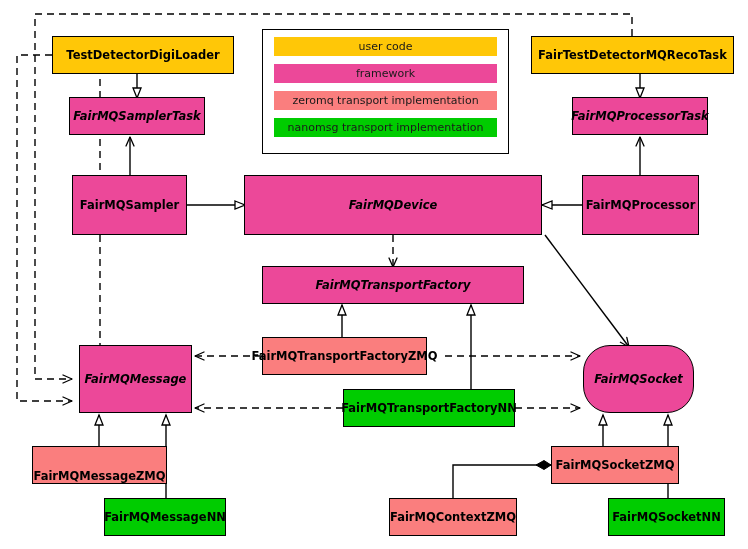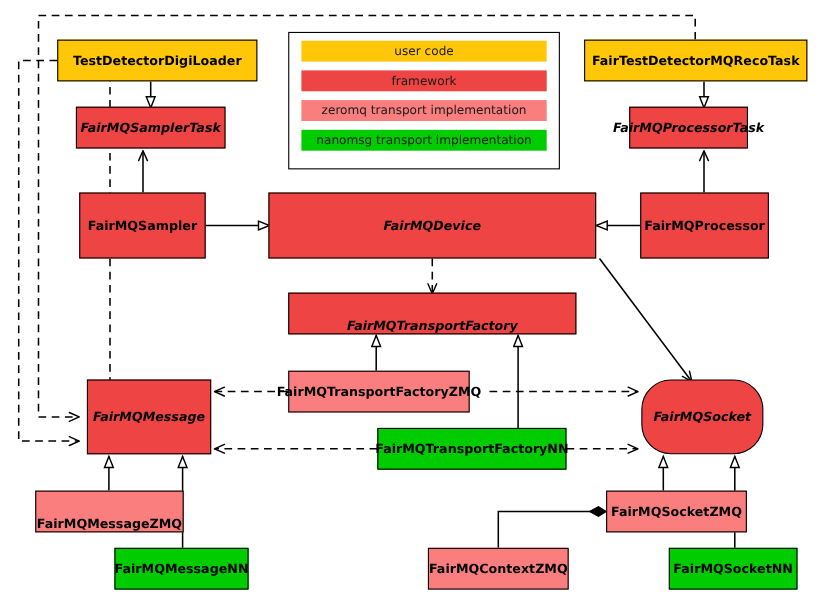--- a/index.html
+++ b/index.html
@@ -33,21 +33,21 @@
     justify-content: center;
     text-align: center;
     font-size: 11.5px;
     font-weight: bold;
     color: #000000;
     line-height: 1.1;
     z-index: 5;
   }
   .node.italic { font-style: italic; }
   .c-user      { background: #FFC707; }
-  .c-framework { background: #ef4444; }
+  .c-framework { background: #ec4899; }
   .c-zmq       { background: #FA7E7E; }
   .c-nn        { background: #00CC00; }
 
   #legend {
     position: absolute;
     left: 262px;
     top: 29px;
     width: 247px;
     height: 125px;
     box-sizing: border-box;
@@ -153,33 +153,33 @@
   <div id="node-host">
       <div class="node c-user" style="left: 52px; top: 36px; width: 182px; height: 38px;">
         <span>TestDetectorDigiLoader</span>
       </div>
       <div class="node c-user" style="left: 531px; top: 36px; width: 203px; height: 38px;">
         <span>FairTestDetectorMQRecoTask</span>
       </div>
       <div class="node c-framework italic" style="left: 69px; top: 97px; width: 136px; height: 38px;">
         <span>FairMQSamplerTask</span>
       </div>
-      <div class="node c-framework italic" style="left: 572px; top: 97px; width: 108px; height: 38px;">
+      <div class="node c-framework italic" style="left: 572px; top: 97px; width: 136px; height: 38px;">
         <span>FairMQProcessorTask</span>
       </div>
       <div class="node c-framework" style="left: 72px; top: 175px; width: 115px; height: 60px;">
         <span>FairMQSampler</span>
       </div>
       <div class="node c-framework" style="left: 244px; top: 175px; width: 298px; height: 60px; font-style: italic;">
         <span>FairMQDevice</span>
       </div>
       <div class="node c-framework" style="left: 582px; top: 175px; width: 117px; height: 60px;">
         <span>FairMQProcessor</span>
       </div>
-      <div class="node c-framework italic" style="left: 262px; top: 266px; width: 262px; height: 38px; align-items: flex-end;">
+      <div class="node c-framework italic" style="left: 262px; top: 266px; width: 262px; height: 38px;">
         <span>FairMQTransportFactory</span>
       </div>
       <div class="node c-zmq" style="left: 262px; top: 337px; width: 165px; height: 38px;">
         <span>FairMQTransportFactoryZMQ</span>
       </div>
       <div class="node c-nn" style="left: 343px; top: 389px; width: 172px; height: 38px;">
         <span>FairMQTransportFactoryNN</span>
       </div>
       <div class="node c-framework italic" style="left: 79px; top: 345px; width: 113px; height: 68px;">
         <span>FairMQMessage</span>

